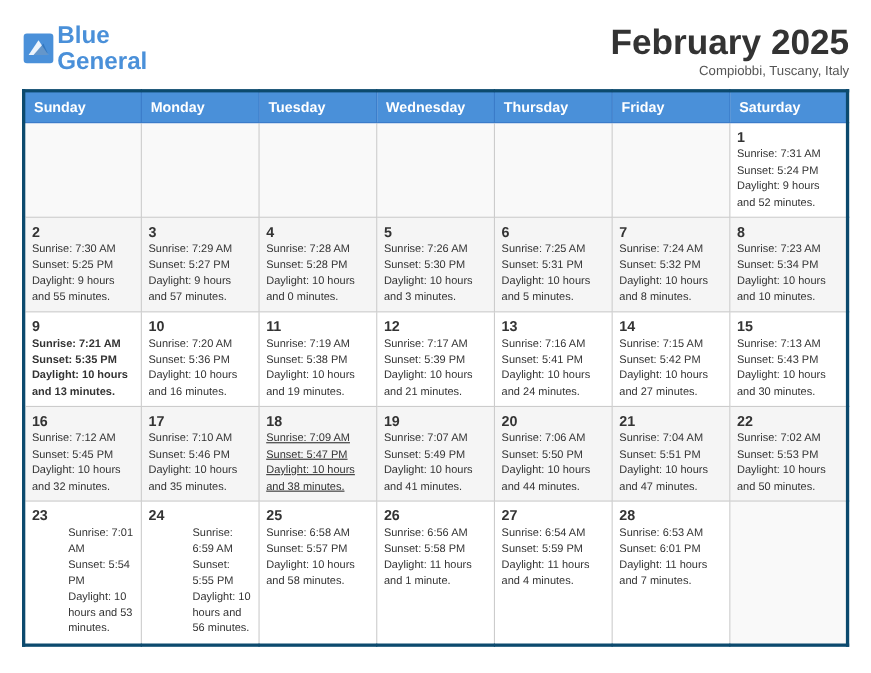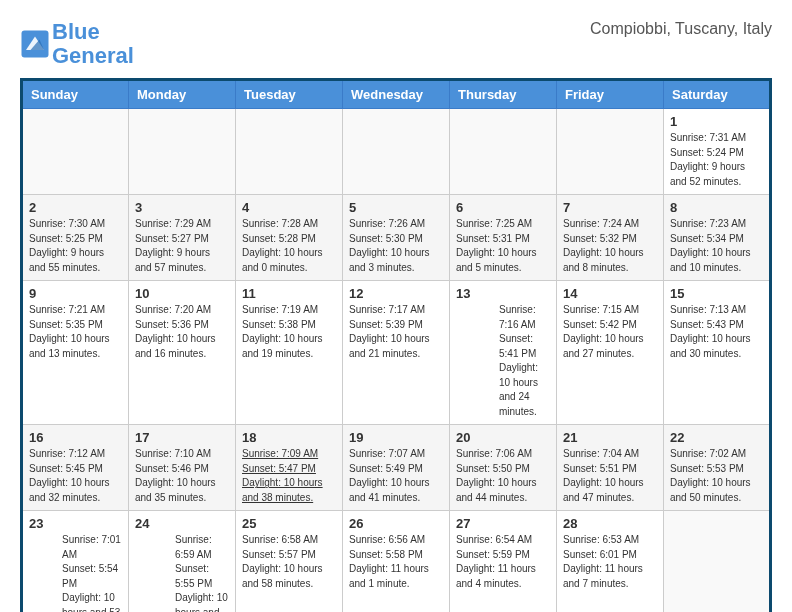--- a/index.html
+++ b/index.html
@@ -36,21 +36,21 @@
     }
     .title-block {
       text-align: right;
     }
     .month-title {
       font-size: 32px;
       font-weight: bold;
       color: #333;
     }
     .location {
-      font-size: 16px;
+      font-size: 12px;
       color: #555;
     }
     .calendar {
       width: 100%;
       border-collapse: collapse;
       border: 3px solid #0c4a6e;
     }
     .calendar th {
       background-color: #4a90d9;
       color: #fff;
@@ -99,20 +99,21 @@
       <rect x="2" y="2" width="36" height="36" rx="4" fill="#4a90d9"></rect>
       <polygon points="8,28 20,10 32,28" fill="white" opacity="0.9"></polygon>
       <polygon points="14,28 26,14 32,28" fill="#2a6db5" opacity="0.7"></polygon>
     </svg>
     <div class="logo-text">
       <div style="color:#4a90d9;">Blue</div>
       <div><span>General</span></div>
     </div>
   </div>
   <div class="title-block">
+    <div class="month-title">February 2025</div>
     <div class="location">Compiobbi, Tuscany, Italy</div>
   </div>
 </div>
 
 <table class="calendar">
   <thead>
     <tr>
     <th>Sunday</th>
         <th>Monday</th>
         <th>Tuesday</th>
@@ -177,21 +178,21 @@
         <td>
           <div class="day-num">8</div>
           <div class="day-info" style="white-space: pre-line;">Sunrise: 7:23 AM
 Sunset: 5:34 PM
 Daylight: 10 hours and 10 minutes.</div>
         </td>
       </tr>
       <tr>
         <td>
           <div class="day-num">9</div>
-          <div class="day-info" style="white-space: pre-line;">Sunrise: 7:21 AM
+          <div class="day-info" style="white-space: pre-line; font-weight: bold;">Sunrise: 7:21 AM
 Sunset: 5:35 PM
 Daylight: 10 hours and 13 minutes.</div>
         </td>
         <td>
           <div class="day-num">10</div>
           <div class="day-info" style="white-space: pre-line;">Sunrise: 7:20 AM
 Sunset: 5:36 PM
 Daylight: 10 hours and 16 minutes.</div>
         </td>
         <td>
@@ -201,21 +202,21 @@
 Daylight: 10 hours and 19 minutes.</div>
         </td>
         <td>
           <div class="day-num">12</div>
           <div class="day-info" style="white-space: pre-line;">Sunrise: 7:17 AM
 Sunset: 5:39 PM
 Daylight: 10 hours and 21 minutes.</div>
         </td>
         <td>
           <div class="day-num">13</div>
-          <div class="day-info" style="white-space: pre-line; margin-left: 43px;">Sunrise: 7:16 AM
+          <div class="day-info" style="white-space: pre-line;">Sunrise: 7:16 AM
 Sunset: 5:41 PM
 Daylight: 10 hours and 24 minutes.</div>
         </td>
         <td>
           <div class="day-num">14</div>
           <div class="day-info" style="white-space: pre-line;">Sunrise: 7:15 AM
 Sunset: 5:42 PM
 Daylight: 10 hours and 27 minutes.</div>
         </td>
         <td>

